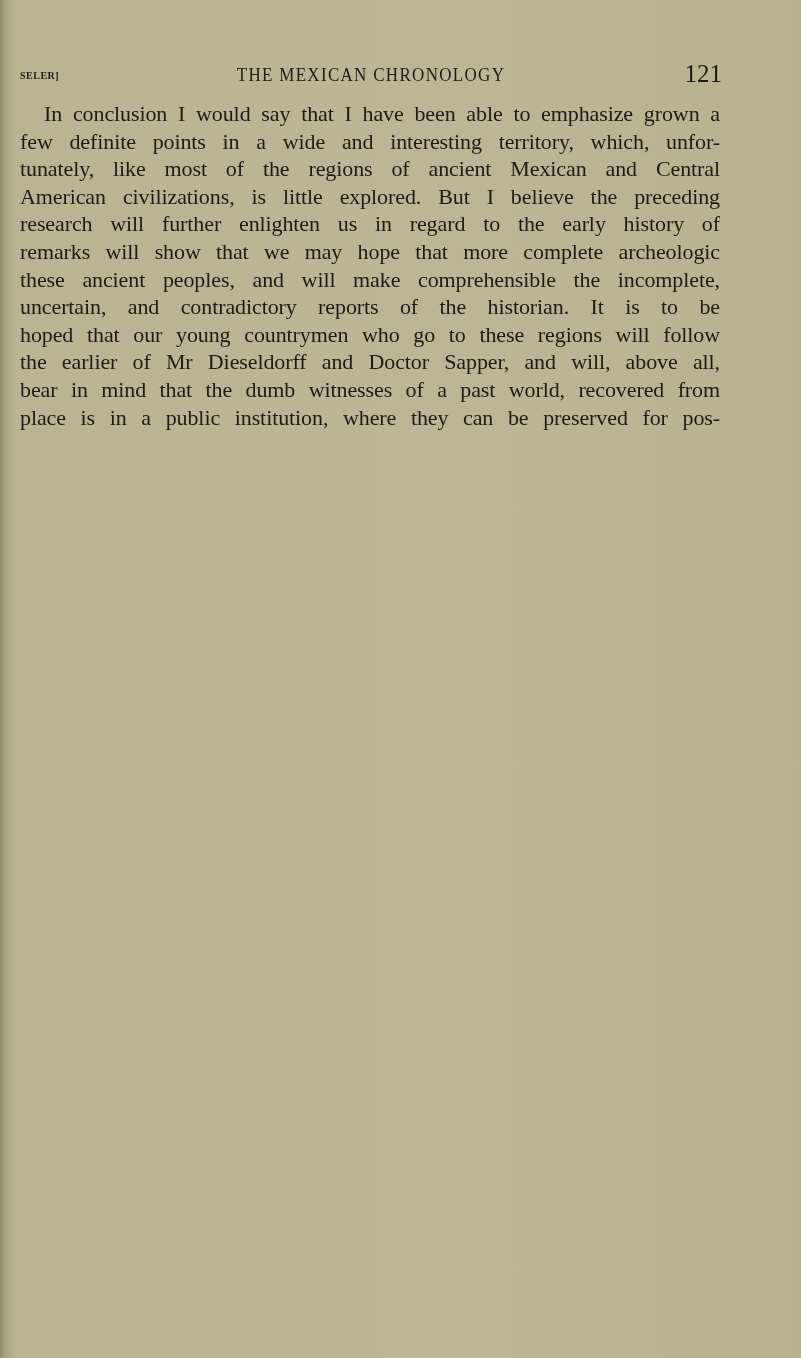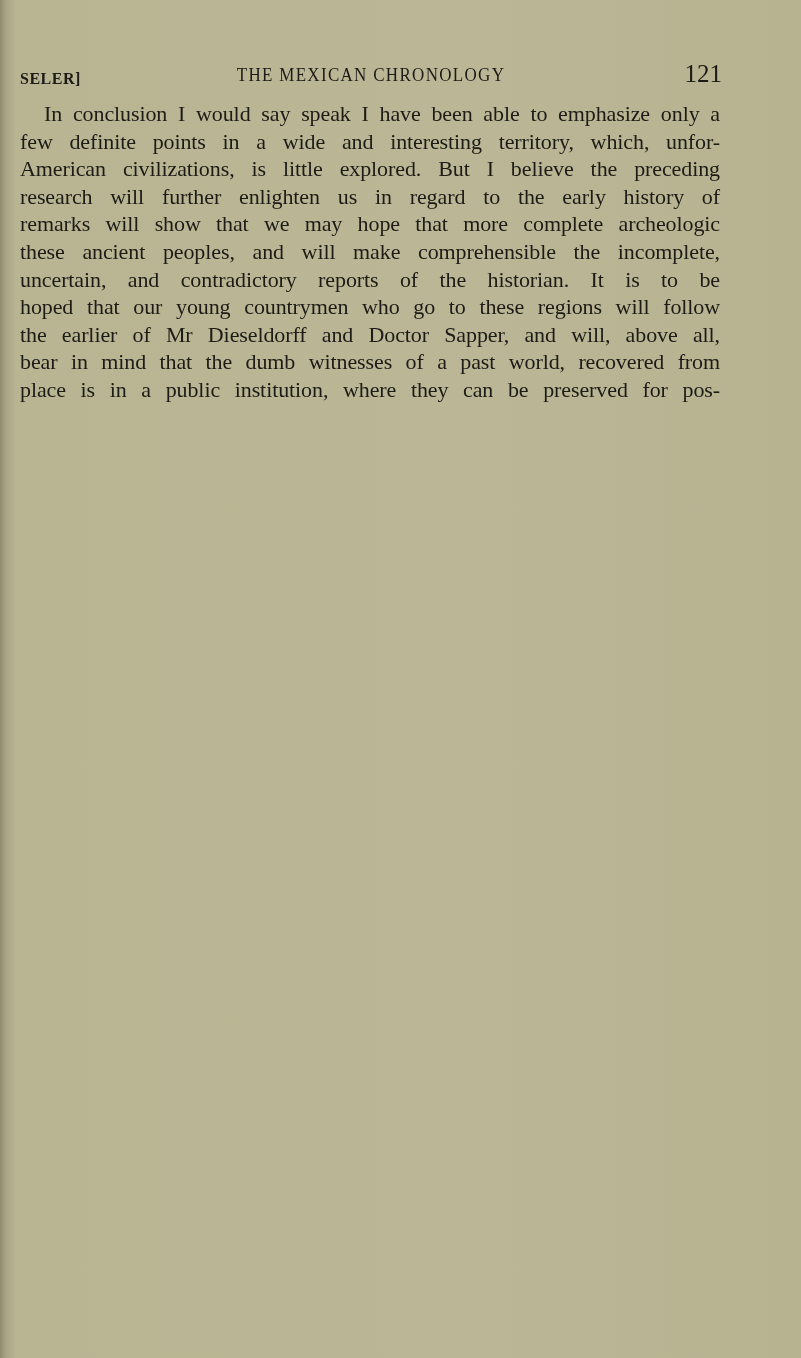--- a/index.html
+++ b/index.html
@@ -29,21 +29,21 @@
       position: absolute;
       top: 62px;
       left: 20px;
       width: 702px;
       height: 30px;
     }
     .head-left {
       position: absolute;
       left: 0;
       top: 8px;
-      font-size: 16px;
+      font-size: 10px;
       letter-spacing: 0.5px;
       font-weight: bold;
     }
     .head-center {
       position: absolute;
       left: 0;
       right: 0;
       top: 4px;
       text-align: center;
       font-size: 17px;
@@ -87,22 +87,23 @@
 <div class="page">
 
   <div class="running-head">
     <span class="head-left">SELER]</span>
     <span class="head-center">THE MEXICAN CHRONOLOGY</span>
     <span class="head-right">121</span>
   </div>
 
   <div class="body-text">
     <p>
-      <span class="line" style="padding-left:24px;">In conclusion I would say speak I have been able to emphasize only a</span>
+      <span class="line" style="padding-left:24px;">In conclusion I would say that I have been able to emphasize grown a</span>
       <span class="line">few definite points in a wide and interesting territory, which, unfor-</span>
+      <span class="line">tunately, like most of the regions of ancient Mexican and Central</span>
       <span class="line">American civilizations, is little explored.  But I believe the preceding</span>
       <span class="line">research will further enlighten us in regard to the early history of</span>
       <span class="line">remarks will show that we may hope that more complete archeologic</span>
       <span class="line">these ancient peoples, and will make comprehensible the incomplete,</span>
       <span class="line">uncertain, and contradictory reports of the historian.  It is to be</span>
       <span class="line">hoped that our young countrymen who go to these regions will follow</span>
       <span class="line">the earlier of Mr Dieseldorff and Doctor Sapper, and will, above all,</span>
       <span class="line">bear in mind that the dumb witnesses of a past world, recovered from</span>
       <span class="line">place is in a public institution, where they can be preserved for pos-</span>
     </p>

